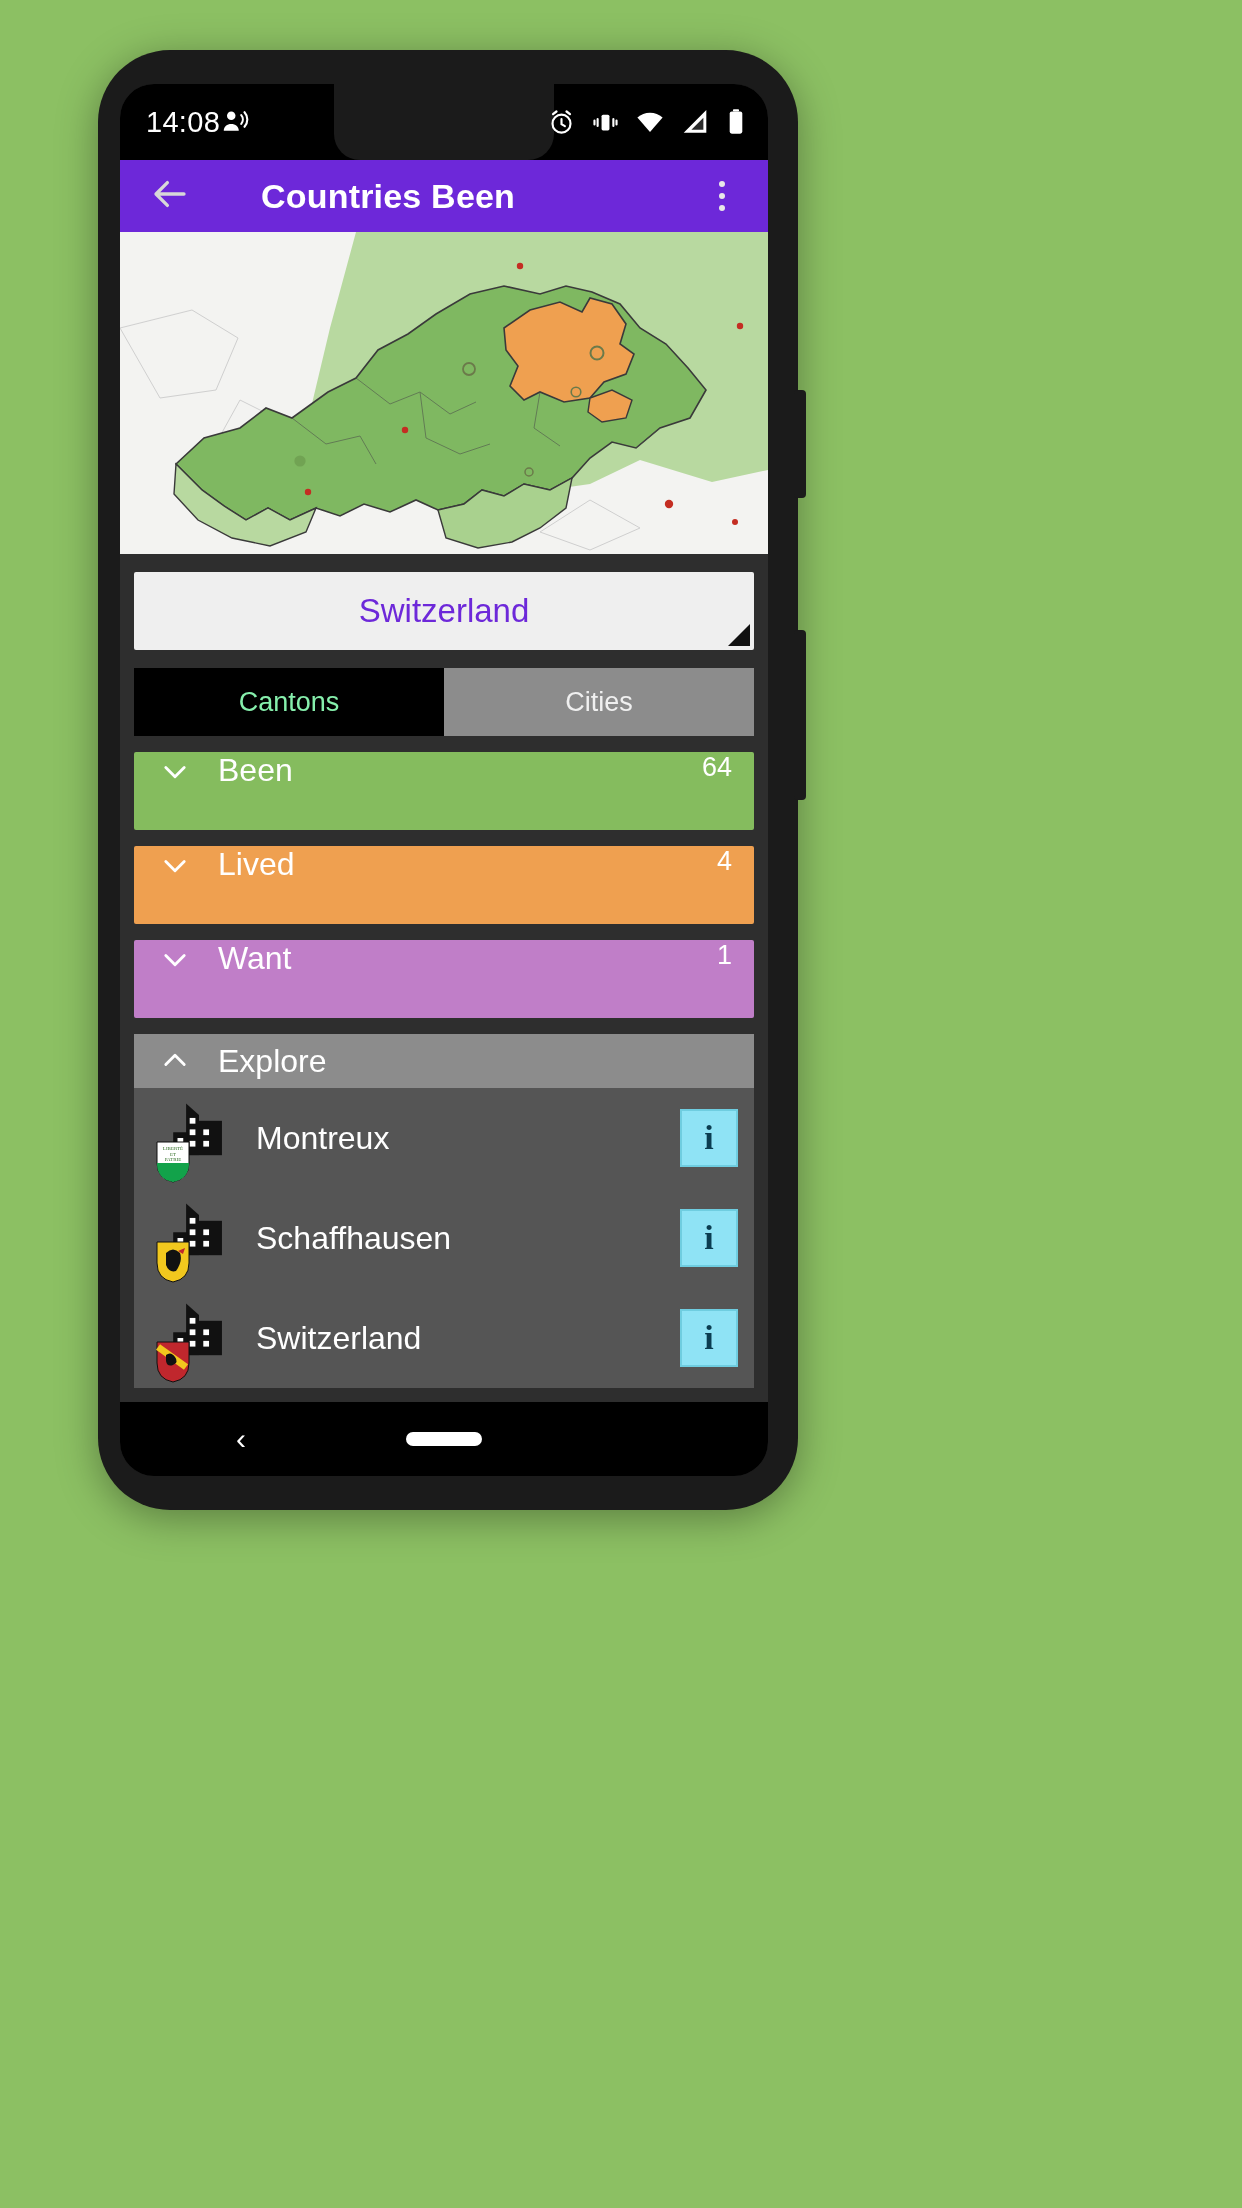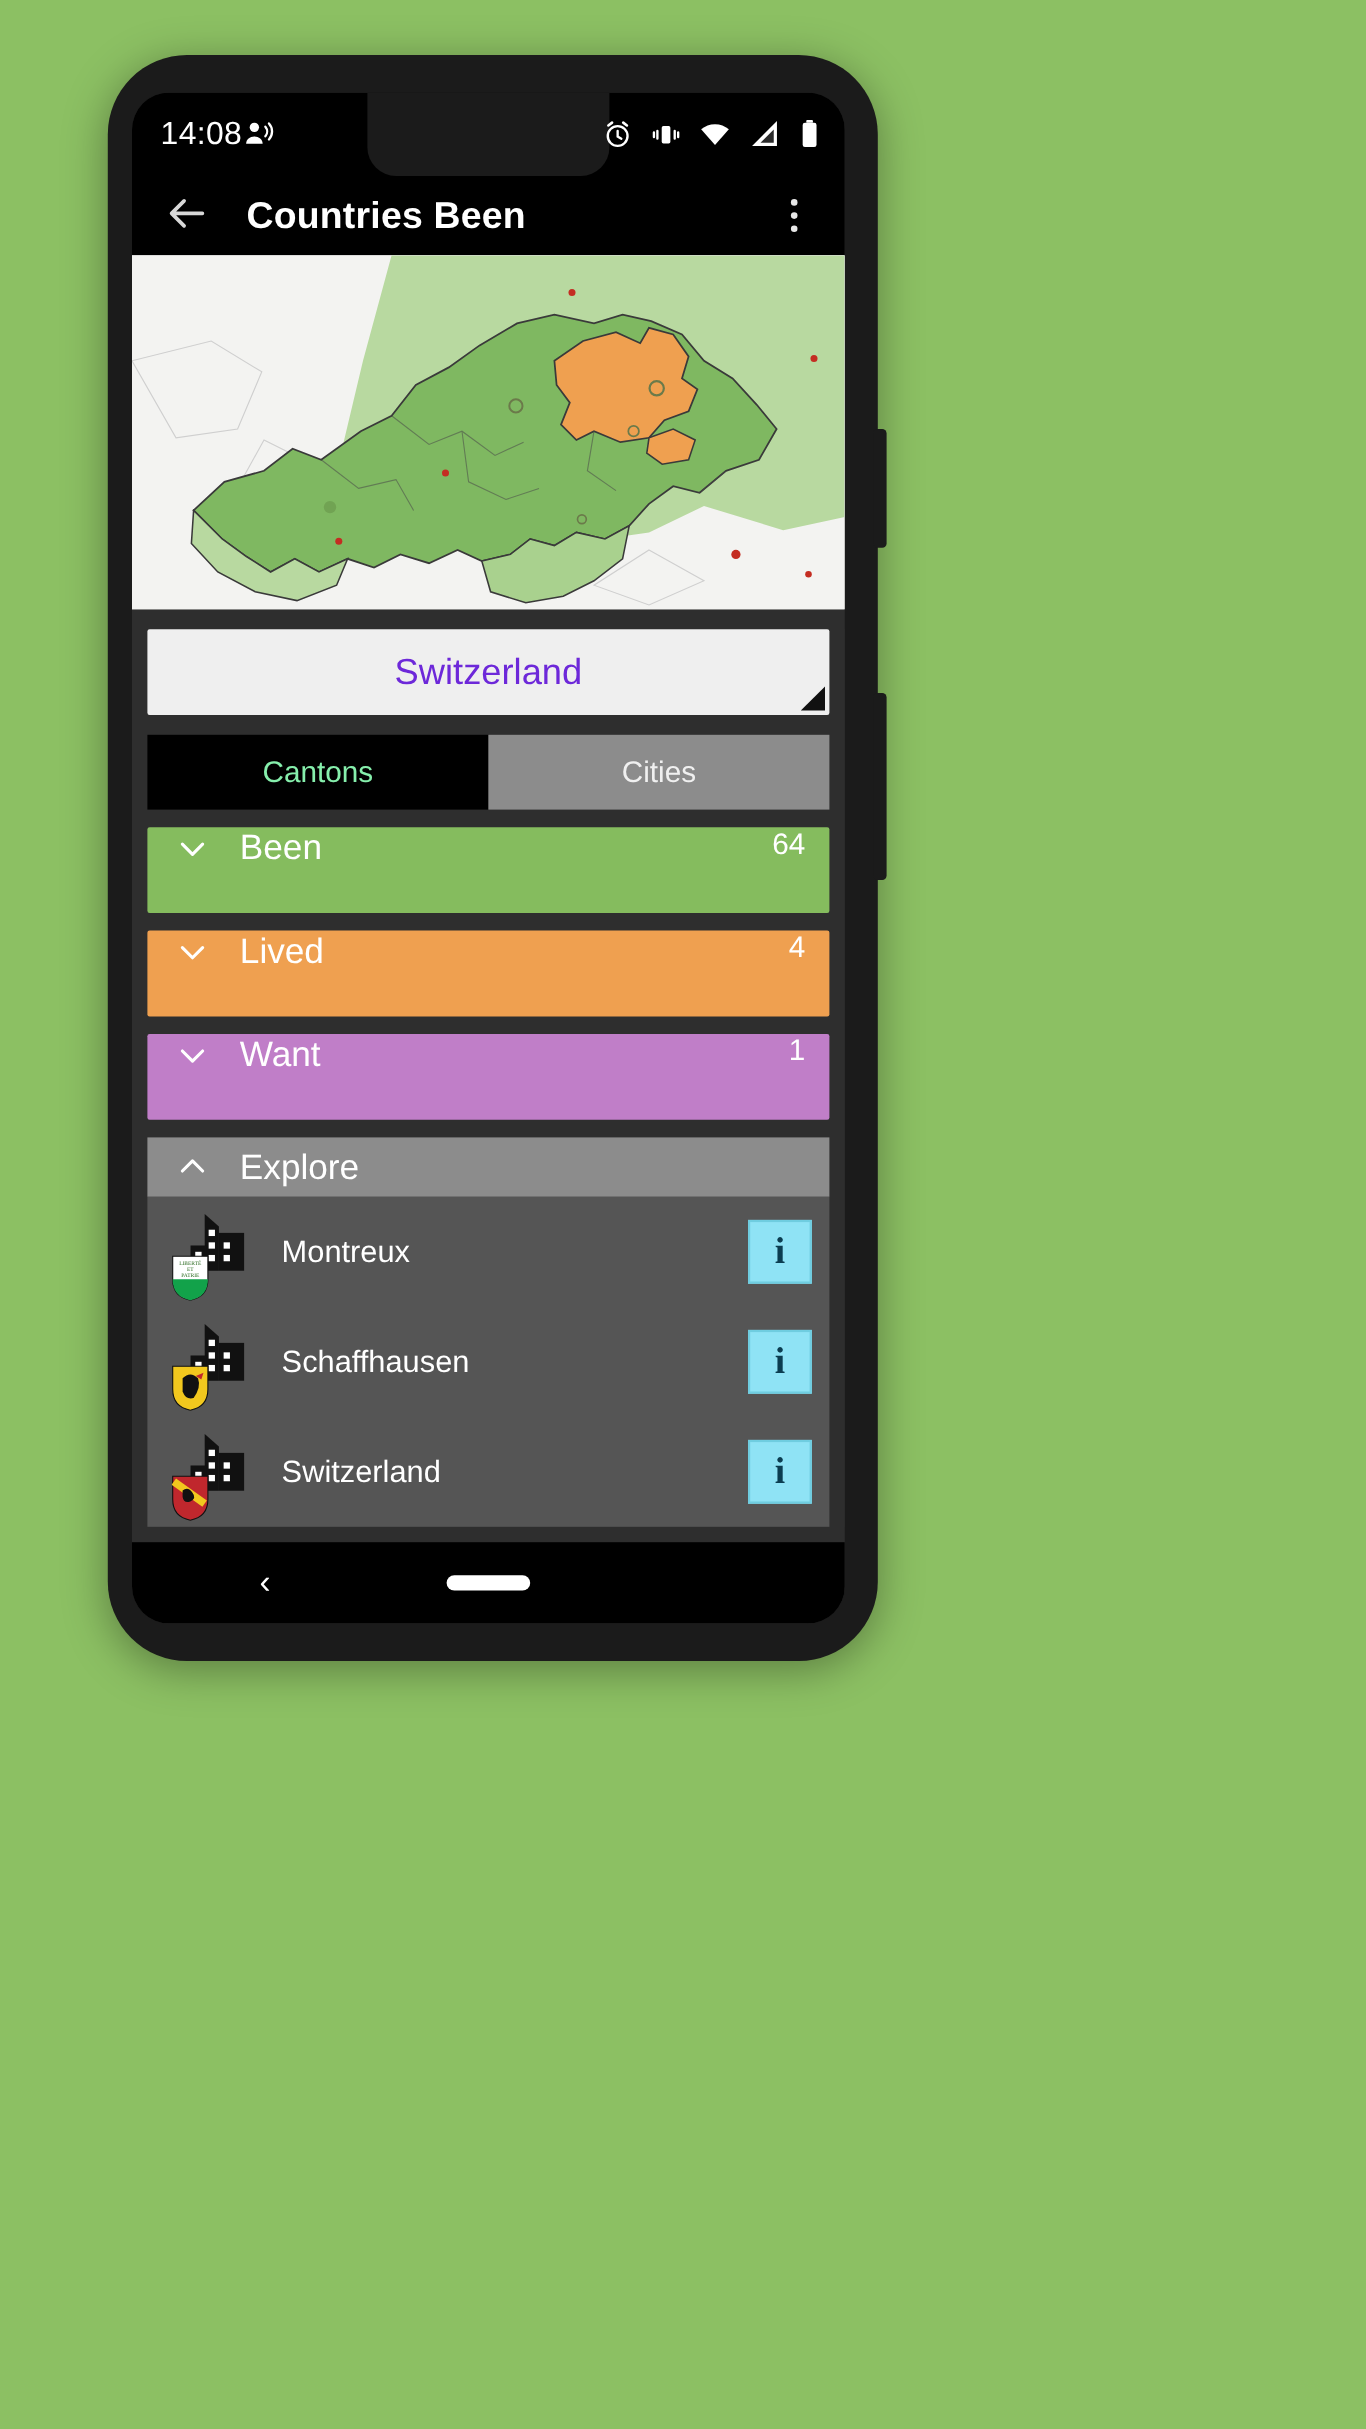--- a/index.html
+++ b/index.html
@@ -45,22 +45,22 @@
     display:flex; align-items:center; gap:17px;
   }
   .notch{
     position:absolute; left:214px; top:0; width:220px; height:76px;
     background:#1b1b1b; border-bottom-left-radius:26px; border-bottom-right-radius:26px;
   }
   .sb-icon{ display:block; }
 
   
   .appbar{
-    height:72px; background:#000000;
-    display:flex; align-items:center; padding:0 22px;
+    height:72px; background:#6d28d9;
+    display:flex; align-items:center; padding:0 22px;gap:37px;
   }
   .back-btn{ width:56px; height:56px; display:flex; align-items:center; justify-content:center; cursor:pointer; }
   .appbar-title{
     color:#fff; font-size:34px; font-weight:bold;
     margin-left:26px; flex:1; letter-spacing:.2px;
   }
   .overflow-btn{ width:48px; height:56px; display:flex; flex-direction:column;
     align-items:center; justify-content:center; gap:6px; cursor:pointer; }
   .dot{ width:6px; height:6px; border-radius:50%; background:#e8e8e8; }
 
@@ -109,21 +109,21 @@
     display:flex; align-items:center; padding:0 22px; cursor:pointer;
   }
   .explore-label{ color:#fff; font-size:32px; margin-left:24px; flex:1; }
 
   .explore-list{ background:#555555; }
   .city-row{
     height:100px; display:flex; align-items:center; padding:0 16px 0 22px;
     position:relative;
   }
   .city-icons{ position:relative; width:86px; height:86px; flex:none; }
-  .city-name{ color:#fff; font-size:28px; margin-left:14px; flex:1; }
+  .city-name{ color:#fff; font-size:32px; margin-left:14px; flex:1; }
   .info-btn{
     width:58px; height:58px; background:#8fe3f5;
     display:flex; align-items:center; justify-content:center;
     border:2px solid #6fcde0; cursor:pointer; flex:none;
   }
   .info-i{ color:#0b3d50; font-size:34px; font-weight:bold; font-family:"Liberation Serif", serif; }
 
   
   .navbar{
     position:absolute; left:0; bottom:0; width:648px; height:74px;

